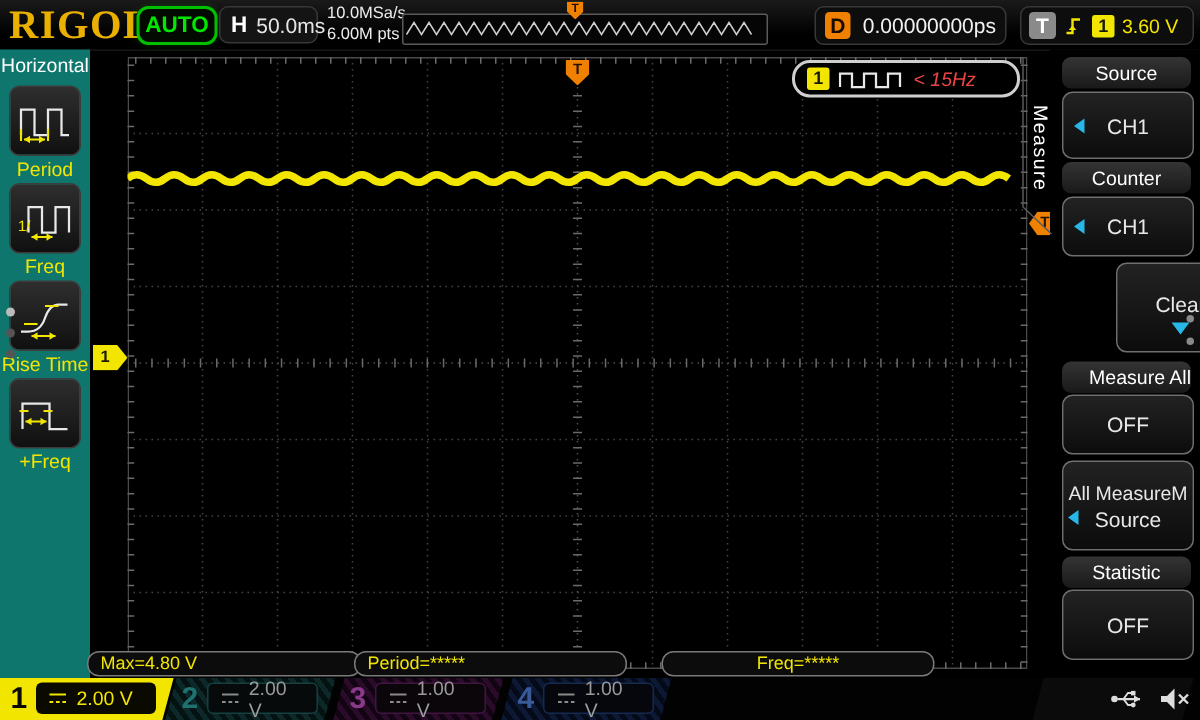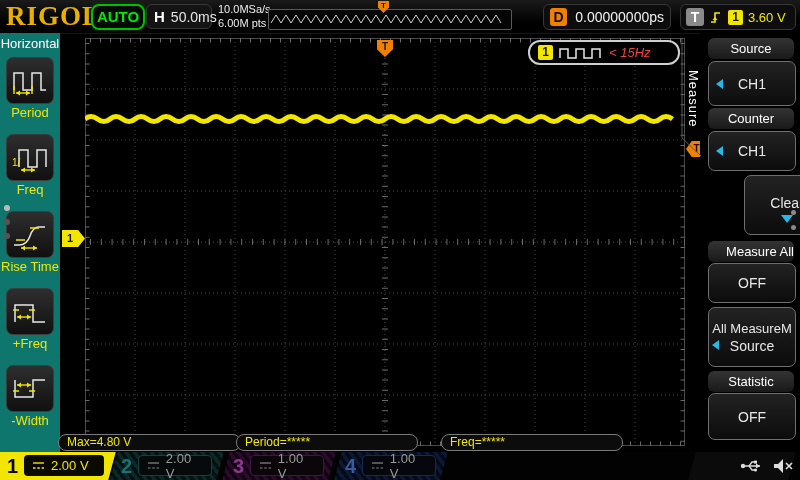--- a/index.html
+++ b/index.html
@@ -33,21 +33,21 @@
       display:flex;align-items:center;gap:5px;padding:0 5px;box-sizing:border-box;}
   .ttag{width:18px;height:18px;background:#8a8a8a;border-radius:3px;color:#fff;font-weight:bold;
       font-size:14px;text-align:center;line-height:18px;}
   .ch-tag{width:15px;height:15px;background:#f2e600;border-radius:2px;color:#1a1a00;font-weight:bold;
       font-size:12px;text-align:center;line-height:15px;}
   .tlev{font-size:13px;color:#f2e600;}
 
   
   .leftmenu{left:0;top:33px;width:60px;height:419px;background:#0f766e;}
   .lm-title{width:60px;text-align:center;font-size:13px;color:#fff;margin:3px 0 6px 0;}
-  .lm-item{width:60px;height:77px;display:flex;flex-direction:column;align-items:center;}
+  .lm-item{width:60px;height:65px;display:flex;flex-direction:column;align-items:center;}
   .lm-btn{width:46px;height:45px;background:linear-gradient(#2e2e2e,#101010);border:1px solid #3c3c3c;
       border-radius:7px;display:flex;align-items:center;justify-content:center;}
   .lm-label{font-size:13px;color:#f2e600;margin-top:1px;white-space:nowrap;}
   .page-dots{left:4px;top:205px;display:flex;flex-direction:column;gap:8px;}
   .page-dots span{width:6px;height:6px;border-radius:50%;background:#555;}
   .page-dots span:first-child{background:#bbb;}
 
   
   .grat{left:85px;top:38px;width:600px;height:408px;background:#000;}
 
@@ -181,31 +181,20 @@
       <svg width="38" height="32">
         <path d="M4,26 V9 H22 V26 H34" stroke="#e8e8e8" stroke-width="1.5" fill="none"></path>
         <path d="M4,14 h-2 M4,14 h4 M22,14 h-4 M22,14 h2" stroke="#f2e600" stroke-width="1.4"></path>
         <path d="M6,21 H20" stroke="#f2e600" stroke-width="1.4"></path>
         <path d="M6,21 l4,-2.5 v5 z M20,21 l-4,-2.5 v5 z" fill="#f2e600"></path>
       </svg>
     </div>
     <div class="lm-label">+Freq</div>
   </div>
 
-  <div class="lm-item">
-    <div class="lm-btn">
-      <svg width="38" height="32">
-        <path d="M4,7 V24 H22 V7 H34" stroke="#e8e8e8" stroke-width="1.5" fill="none"></path>
-        <path d="M4,18 h-2 M4,18 h4 M22,18 h-4 M22,18 h2" stroke="#f2e600" stroke-width="1.4"></path>
-        <path d="M6,12 H20" stroke="#f2e600" stroke-width="1.4"></path>
-        <path d="M6,12 l4,-2.5 v5 z M20,12 l-4,-2.5 v5 z" fill="#f2e600"></path>
-      </svg>
-    </div>
-    <div class="lm-label">-Width</div>
-  </div>
 </div>
 <div class="abs page-dots">
     <span></span>
     <span></span>
     <span></span>
   </div>
 
 <div class="abs grat">
   <svg width="600" height="408">
     <rect x="0.5" y="0.5" width="599" height="407" fill="none" stroke="#4a4a4a" stroke-width="1"></rect>
@@ -279,21 +268,21 @@
   <span style="font-size:14px;">Source</span>
 </div>
 
 <div class="abs rm-label" style="top:371px;">Statistic</div>
 <div class="abs rm-value" style="top:393px;height:45px;">
   <span>OFF</span>
 </div>
 
 <div class="abs meas" style="left:58px;width:183px;">Max=4.80 V</div>
 <div class="abs meas" style="left:236px;width:182px;">Period=*****</div>
-<div class="abs meas" style="left:441px;width:182px;">Freq=*****</div>
+<div class="abs meas" style="left:441px;width:182px;text-align:center;">Freq=*****</div>
 
 <div class="abs chanbar">
 
   <div class="chtab" style="left:0;width:112px;">
     <div class="bg" style="background:#f2e600;left:-10px;"></div>
     <span class="ch-num" style="color:#0a0a00;">1</span>
     <div class="ch-box" style="background:#0a0a00;color:#f2e600;width:80px;">
       <svg width="13" height="11">
         <path d="M1,3 H12" stroke="#f2e600" stroke-width="1.4"></path>
         <path d="M1,8 H12" stroke="#f2e600" stroke-width="1.4" stroke-dasharray="2.5,1.8"></path>

